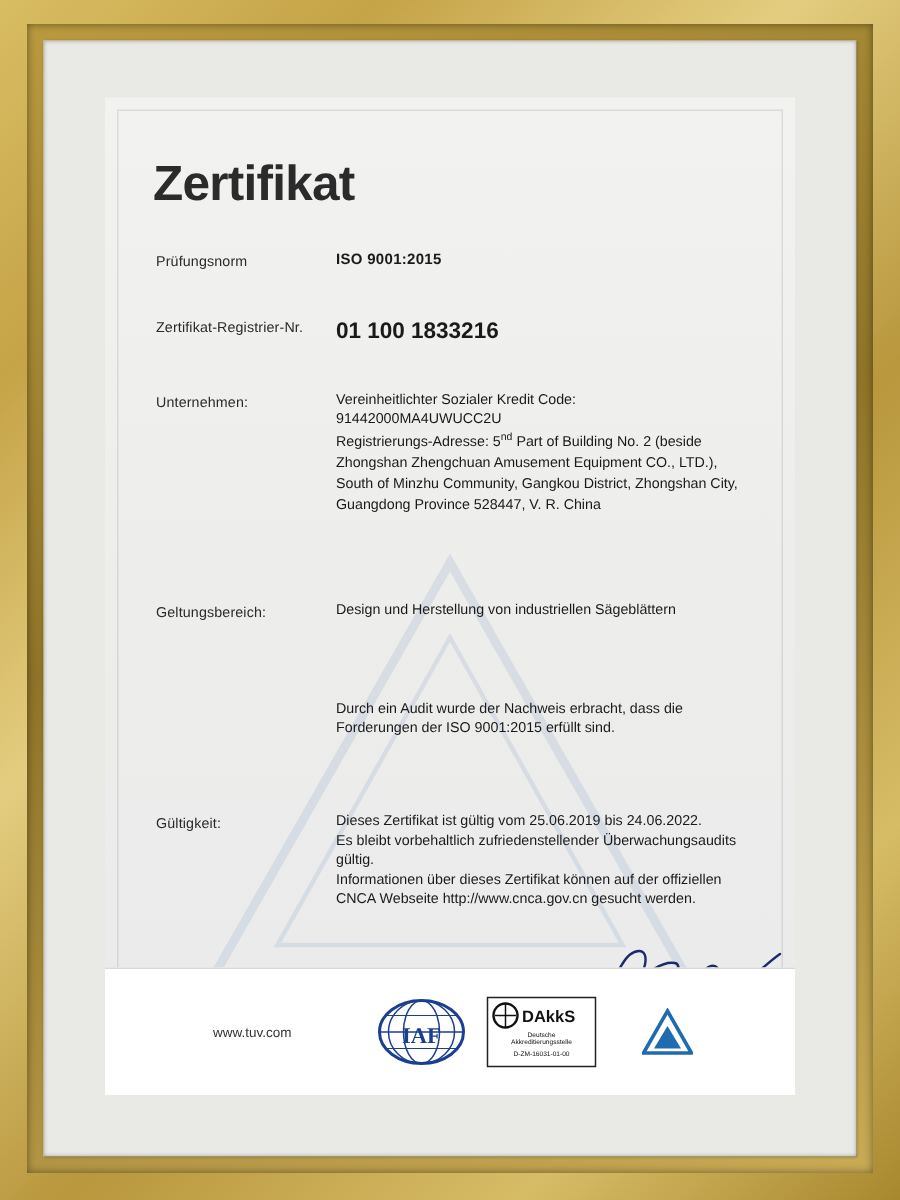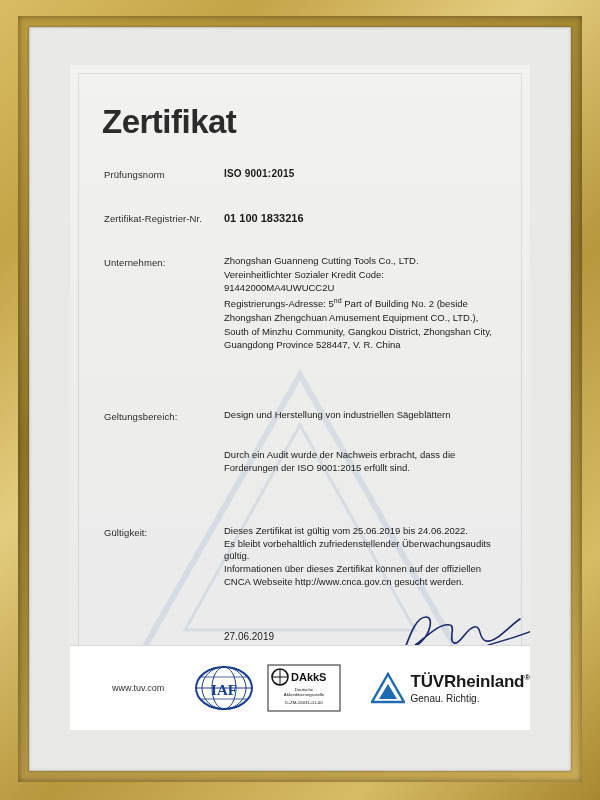--- a/index.html
+++ b/index.html
@@ -107,29 +107,29 @@
     font-size: 9.5px;
     color: #1a1a1a;
     line-height: 1.35;
   }
   .value.big {
     font-size: 10px;
     font-weight: bold;
     letter-spacing: 0.2px;
   }
   .value.mid {
-    font-size: 11px;
+    font-size: 15px;
     font-weight: bold;
   }
 
   .row-norm { margin-top: 26px; }
   .row-reg  { margin-top: 30px; }
   .row-company { margin-top: 30px; }
   .row-scope { margin-top: 57px; }
-  .row-audit { margin-top: 27px; }
+  .row-audit { margin-top: 53px; }
   .row-valid { margin-top: 50px; }
   .row-info { }
 
   .company-lines div { margin-top: 1px; }
   .company-lines div:first-child { margin-top: 0; }
   sup { font-size: 7px; vertical-align: super; }
 
   
   .sig-area {
     position: relative;
@@ -176,21 +176,21 @@
     height: 84px;
     background: #ffffff;
     border-top: 1px solid #d8d8d8;
     display: flex;
     align-items: center;
     z-index: 4;
   }
   .footer-url {
     font-size: 9px;
     color: #333;
-    margin-left: 42px;
+    margin-left: 72px;
     width: 110px;
   }
   .logos {
     display: flex;
     align-items: center;
     gap: 14px;
   }
 
   .iaf-logo { width: 58px; height: 44px; }
   .dakks-logo { width: 74px; height: 48px; }
@@ -237,21 +237,20 @@
         </div>
 
         <div class="row row-reg">
           <div class="label">Zertifikat-Registrier-Nr.</div>
           <div class="value mid">01 100 1833216</div>
         </div>
 
         <div class="row row-company">
           <div class="label">Unternehmen:</div>
           <div class="value company-lines">
-            <div class="strong">Zhongshan Guanneng Cutting Tools Co., LTD.</div>
             <div>Vereinheitlichter Sozialer Kredit Code: 91442000MA4UWUCC2U</div>
             <div><span>Registrierungs-Adresse: 5</span><sup>nd</sup><span> Part of Building No. 2 (beside</span></div>
             <div>Zhongshan Zhengchuan Amusement Equipment CO., LTD.),</div>
             <div>South of Minzhu Community, Gangkou District, Zhongshan City,</div>
             <div>Guangdong Province 528447, V. R. China</div>
           </div>
         </div>
 
         <div class="row row-scope">
           <div class="label">Geltungsbereich:</div>
@@ -331,24 +330,20 @@
             </svg>
           </div>
 
           <div class="tuv-logo">
             <div class="tuv-tri">
               <svg viewBox="0 0 34 32" width="34" height="32">
                 <polygon points="17,2 33,30 1,30" fill="none" stroke="#1f6bb0" stroke-width="2.4"></polygon>
                 <polygon points="17,12 26,27 8,27" fill="#1f6bb0"></polygon>
               </svg>
             </div>
-            <div>
-              <div class="tuv-text-main"><span>TÜVRheinland</span><sup>®</sup></div>
-              <div class="tuv-text-sub">Genau. Richtig.</div>
-            </div>
           </div>
 
         </div>
       </div>
 
     </div>
   </div>
 </div>
 
 </body></html>

